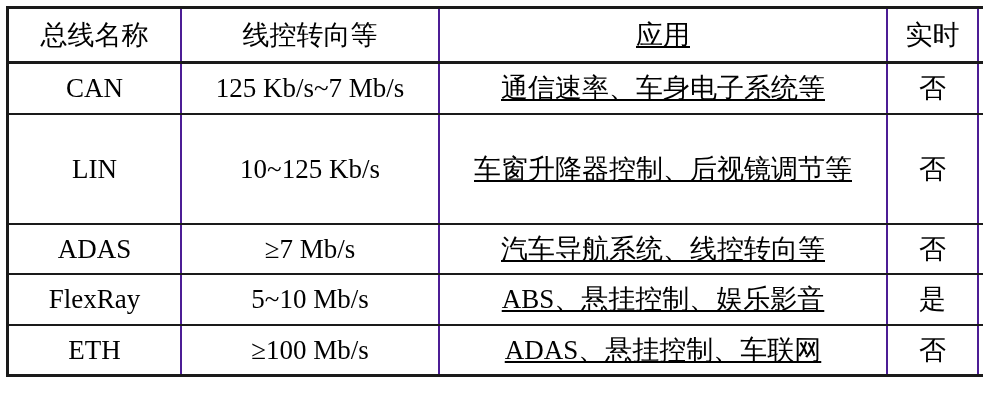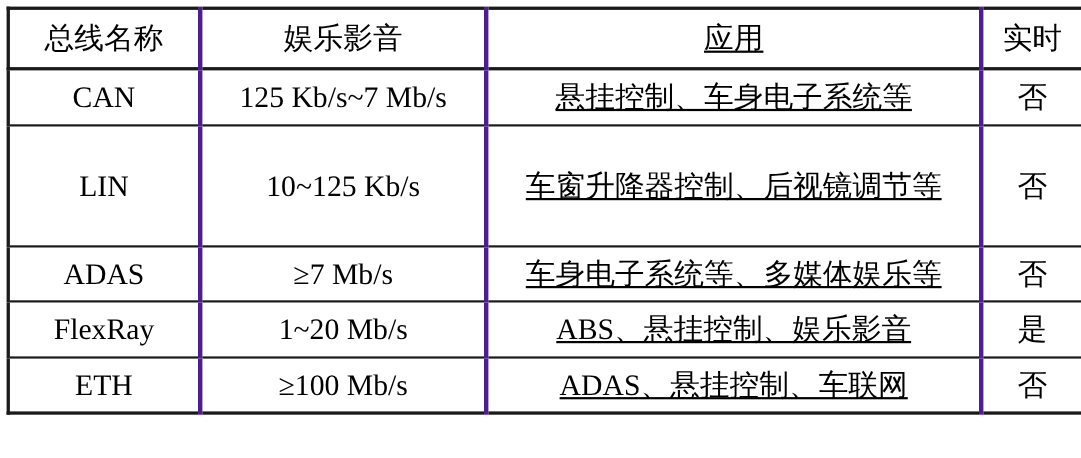--- a/index.html
+++ b/index.html
@@ -21,21 +21,21 @@
     padding: 6px 6px 4px 6px;
   }
   table.bus-table {
     border-collapse: collapse;
     width: 971px;
     table-layout: fixed;
   }
   table.bus-table td,
   table.bus-table th {
     border-left: 2px solid #1a1a1a;
-    border-right: 4px solid #4c1d95;
+    border-right: 2px solid #4c1d95;
     border-top: none;
     border-bottom: none;
     text-align: center;
     vertical-align: middle;
     font-weight: normal;
     font-size: 27px;
     line-height: 1.35;
     padding: 6px 8px;
   }
   table.bus-table tr.head-row td {
@@ -70,53 +70,53 @@
   .tall-row td { height: 96px; }
 </style>
 </head>
 <body>
 
 <div class="table-wrap">
   <table class="bus-table">
     <tbody>
       <tr class="head-row">
         <td class="first-col c-name">总线名称</td>
-        <td class="c-rate">娱乐影音</td>
+        <td class="c-rate">线控转向等</td>
         <td class="c-app">应用</td>
         <td class="c-rt">实时</td>
         <td class="last-col c-cost">成本</td>
       </tr>
 
       <tr class="body-row">
         <td class="first-col c-name">CAN</td>
         <td class="c-rate">125 Kb/s~7 Mb/s</td>
-        <td class="c-app app-cell">悬挂控制、车身电子系统等</td>
+        <td class="c-app app-cell">通信速率、车身电子系统等</td>
         <td class="c-rt">否</td>
         <td class="last-col c-cost">中</td>
       </tr>
 
       <tr class="body-row tall-row">
         <td class="first-col c-name">LIN</td>
         <td class="c-rate">10~125 Kb/s</td>
         <td class="c-app app-cell">车窗升降器控制、后视镜调节等</td>
         <td class="c-rt">否</td>
         <td class="last-col c-cost">低</td>
       </tr>
 
       <tr class="body-row">
         <td class="first-col c-name">ADAS</td>
         <td class="c-rate">≥7 Mb/s</td>
-        <td class="c-app app-cell">车身电子系统等、多媒体娱乐等</td>
+        <td class="c-app app-cell">汽车导航系统、线控转向等</td>
         <td class="c-rt">否</td>
         <td class="last-col c-cost">高</td>
       </tr>
 
       <tr class="body-row">
         <td class="first-col c-name">FlexRay</td>
-        <td class="c-rate">1~20 Mb/s</td>
+        <td class="c-rate">5~10 Mb/s</td>
         <td class="c-app app-cell">ABS、悬挂控制、娱乐影音</td>
         <td class="c-rt">是</td>
         <td class="last-col c-cost">高</td>
       </tr>
 
       <tr class="body-row last">
         <td class="first-col c-name">ETH</td>
         <td class="c-rate">≥100 Mb/s</td>
         <td class="c-app app-cell">ADAS、悬挂控制、车联网</td>
         <td class="c-rt">否</td>

